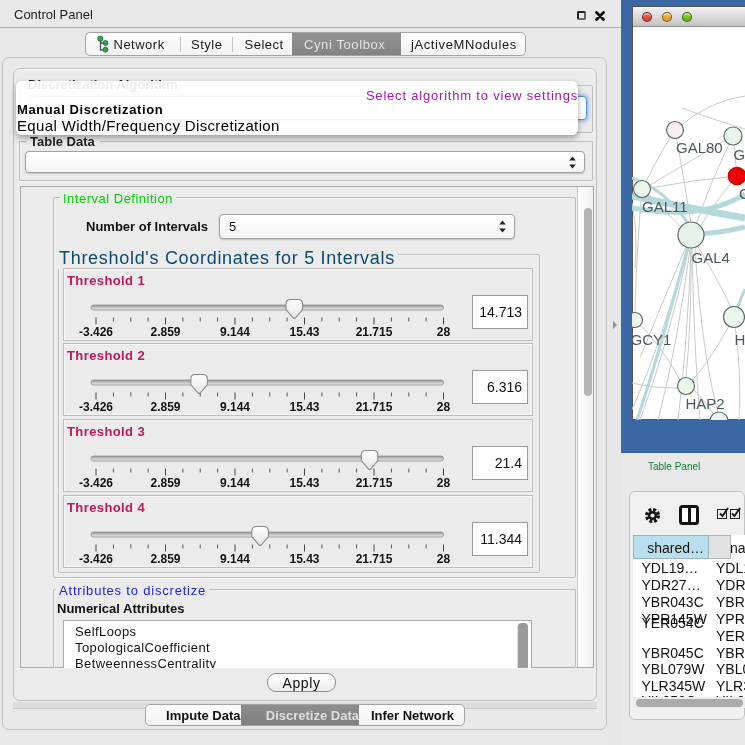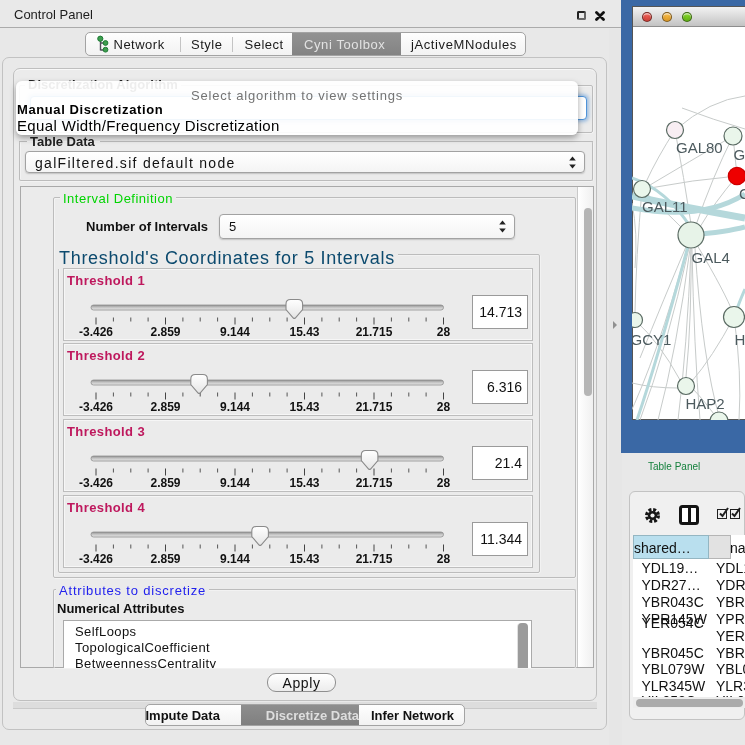--- a/index.html
+++ b/index.html
@@ -41,21 +41,20 @@
 <div class="abs" style="left:325px;top:4.5px;font-size:13px;letter-spacing:0.6px;color:#1a1a1a">jActiveMNodules</div>
 </div>
 <div class="group" style="left:19px;top:84.5px;width:574px;height:48.5px;background:#ebebeb"></div>
 <div class="gtitle" style="left:25px;top:76.5px;font-weight:bold;color:#222">Discretization Algorithm</div>
 <div class="abs" style="left:30px;top:96px;width:557px;height:24px;background:#fff;border:1.5px solid #4f93d8;border-radius:4px;box-shadow:0 0 3.5px 1.5px rgba(86,148,214,0.5)"></div>
 <div class="group" style="left:19px;top:141px;width:574px;height:40px;border-top:none"></div>
 <div class="abs" style="left:19px;top:141px;width:8px;height:1px;background:#bcbcbc"></div>
 <div class="abs" style="left:100px;top:141px;width:493px;height:1px;background:#bcbcbc"></div>
 <div class="gtitle" style="left:27px;top:134px;font-weight:bold;color:#222;background:transparent">Table Data</div>
 <div class="combo" style="left:25px;top:151px;width:560px;height:22px">
-    <span class="txt" style="top:3px;font-size:14px;letter-spacing:1.3px">galFiltered.sif default node</span>
     <svg class="arr" width="9" height="13" viewBox="0 0 9 13" style="margin-top:-6.5px">
       <path d="M4.5 0.5 L7.8 4.5 H1.2 Z" fill="#222"></path>
       <path d="M4.5 12.5 L1.2 8.5 H7.8 Z" fill="#222"></path>
     </svg>
   </div>
 <div class="abs" style="left:20px;top:186px;width:574px;height:482px;border:1px solid #a9a9a9;background:#ebebeb"></div>
 <div class="abs" style="left:577px;top:187px;width:16px;height:480px;background:linear-gradient(90deg,#ffffff,#f0f0f0);border-left:1px solid #c9c9c9"></div>
 <div class="abs" style="left:583.5px;top:208px;width:8px;height:188px;background:#b5b5b5;border-radius:4px"></div>
 <div class="group" style="left:53px;top:197px;width:523px;height:381px"></div>
 <div class="gtitle" style="left:60px;top:190.5px;letter-spacing:0.5px;color:#00d400">Interval Definition</div>
@@ -222,26 +221,26 @@
 <div class="group" style="left:53px;top:589px;width:523px;height:79px;border-bottom:none"></div>
 <div class="gtitle" style="left:56px;top:582.5px;letter-spacing:0.8px;color:#2222ee">Attributes to discretize</div>
 <div class="abs" style="left:57px;top:601px;font-size:13px;font-weight:bold;color:#111">Numerical Attributes</div>
 <div class="abs" style="left:63px;top:620px;width:469px;height:48px;background:#fff;border:1px solid #aaa;border-bottom:none;overflow:hidden;font-size:13px;color:#111">
     <div style="padding:3px 0 0 11px;line-height:16.2px;letter-spacing:0.4px">SelfLoops<br>TopologicalCoefficient<br>BetweennessCentrality</div>
     <div style="position:absolute;left:454px;top:2px;width:10px;height:60px;background:#9b9b9b;border-radius:4px;box-shadow:-1px 0 0 #e0e0e0"></div>
   </div>
 <div class="abs" style="left:267px;top:672.5px;width:69px;height:19px;background:linear-gradient(#ffffff,#ececec);border:1px solid #8f8f8f;border-radius:9px;text-align:center;font-size:14px;letter-spacing:0.6px;color:#111;padding-top:1px">Apply</div>
 <div class="abs" style="left:144.5px;top:703.5px;width:320.5px;height:22.5px;background:linear-gradient(#fefefe,#f2f2f2);border:1px solid #a3a3a3;border-radius:5px;overflow:hidden">
 <div class="abs" style="left:95px;top:0;width:118.5px;height:22.5px;background:linear-gradient(#8e8e8e,#7e7e7e)"></div>
-<div class="abs" style="left:0;top:3.5px;width:95px;text-align:left;font-size:13px;font-weight:bold;color:#111">Impute Data</div>
+<div class="abs" style="left:0;top:3.5px;width:95px;text-align:right;font-size:13px;font-weight:bold;color:#111">Impute Data</div>
 <div class="abs" style="left:95px;top:3.5px;width:118.5px;text-align:right;font-size:13px;font-weight:bold;color:#dedede">Discretize Data</div>
 <div class="abs" style="left:213.5px;top:3.5px;width:107px;text-align:center;font-size:13px;font-weight:bold;color:#111">Infer Network</div>
 </div>
 <div class="abs" style="left:16px;top:81px;width:562px;height:54px;background:rgba(255,255,255,0.92);border-radius:6px;box-shadow:0 3px 6px rgba(0,0,0,0.35)"></div>
-<div class="abs" style="left:16px;top:87.5px;width:562px;text-align:center;font-size:13px;letter-spacing:0.8px;color:#737373">Select algorithm to view settings</div>
+<div class="abs" style="left:16px;top:87.5px;width:562px;text-align:right;font-size:13px;letter-spacing:0.8px;color:#a21caf">Select algorithm to view settings</div>
 <div class="abs" style="left:17px;top:101.5px;font-size:13px;font-weight:bold;letter-spacing:0.6px;color:#000">Manual Discretization</div>
 <div class="abs" style="left:17px;top:117px;font-size:15px;letter-spacing:0.35px;color:#000">Equal Width/Frequency Discretization</div>
 <div class="abs" style="left:608.5px;top:29px;width:13.5px;height:716px;background:#e6e6e6"></div>
 <svg class="abs" style="left:612px;top:320px" width="6" height="10" viewBox="0 0 6 10">
     <path d="M1 1 L5 5 L1 9 Z" fill="#909090"></path>
   </svg>
 <div class="abs" style="left:620.5px;top:0;width:124.5px;height:453px;background:#3a68a5"></div>
 <div class="abs" style="left:632px;top:6px;width:115px;height:414px;background:#fff;border:1px solid #555;border-right:none"></div>
 <div class="abs" style="left:633px;top:7px;width:112px;height:20px;background:linear-gradient(#f2f2f2,#c3c3c3);border-bottom:1px solid #8e8e8e"></div>
 <div class="abs" style="left:642px;top:11.5px;width:10px;height:10px;border-radius:50%;background:radial-gradient(circle at 50% 30%, #ee5b52, #c03931);border:0.5px solid rgba(0,0,0,0.45);box-shadow:inset 0 1.5px 1px rgba(255,255,255,0.65)"></div>
@@ -317,21 +316,21 @@
 <div class="abs" style="left:688px;top:506px;width:2.6px;height:17.4px;background:#141414"></div>
 <div class="abs" style="left:717px;top:509px;width:10.3px;height:10.3px;border:1.5px solid #1e1e1e"></div>
 <svg class="abs" style="left:718.5px;top:506.5px" width="10" height="11" viewBox="0 0 10 11">
     <path d="M1 6.5 L3.5 9 L9 1" stroke="#1e1e1e" stroke-width="2" fill="none"></path>
   </svg>
 <div class="abs" style="left:729.5px;top:509px;width:10.3px;height:10.3px;border:1.5px solid #1e1e1e"></div>
 <svg class="abs" style="left:731.0px;top:506.5px" width="10" height="11" viewBox="0 0 10 11">
     <path d="M1 6.5 L3.5 9 L9 1" stroke="#1e1e1e" stroke-width="2" fill="none"></path>
   </svg>
 <div class="abs" style="left:633px;top:535px;width:112px;height:172px;background:#fff;overflow:hidden;font-size:14px;color:#111">
-<div class="abs" style="left:0;top:0;width:76px;height:24px;background:#b9dfee;border:1px solid #94b6c2;padding:4px 4px 0 0">shared…</div>
+<div class="abs" style="left:0;top:0;width:76px;height:24px;background:#b9dfee;border:1px solid #94b6c2;text-align:right;padding:4px 4px 0 0">shared…</div>
 <div class="abs" style="left:76px;top:0;width:20px;height:24px;background:#e2e2e2;border:1px solid #b5b5b5;border-left:none;padding:4px 0 0 21px">na</div>
 <div class="abs" style="left:8.5px;top:25.0px">YDL19…</div>
 <div class="abs" style="left:83px;top:25.0px">YDL1</div>
 <div class="abs" style="left:8.5px;top:41.9px">YDR27…</div>
 <div class="abs" style="left:83px;top:41.9px">YDR2</div>
 <div class="abs" style="left:8.5px;top:58.8px">YBR043C</div>
 <div class="abs" style="left:83px;top:58.8px">YBR0</div>
 <div class="abs" style="left:8.5px;top:75.7px">YPR145W</div>
 <div class="abs" style="left:83px;top:75.7px">YPR1</div>
 <div class="abs" style="left:8.5px;top:80px">YER054C</div>

